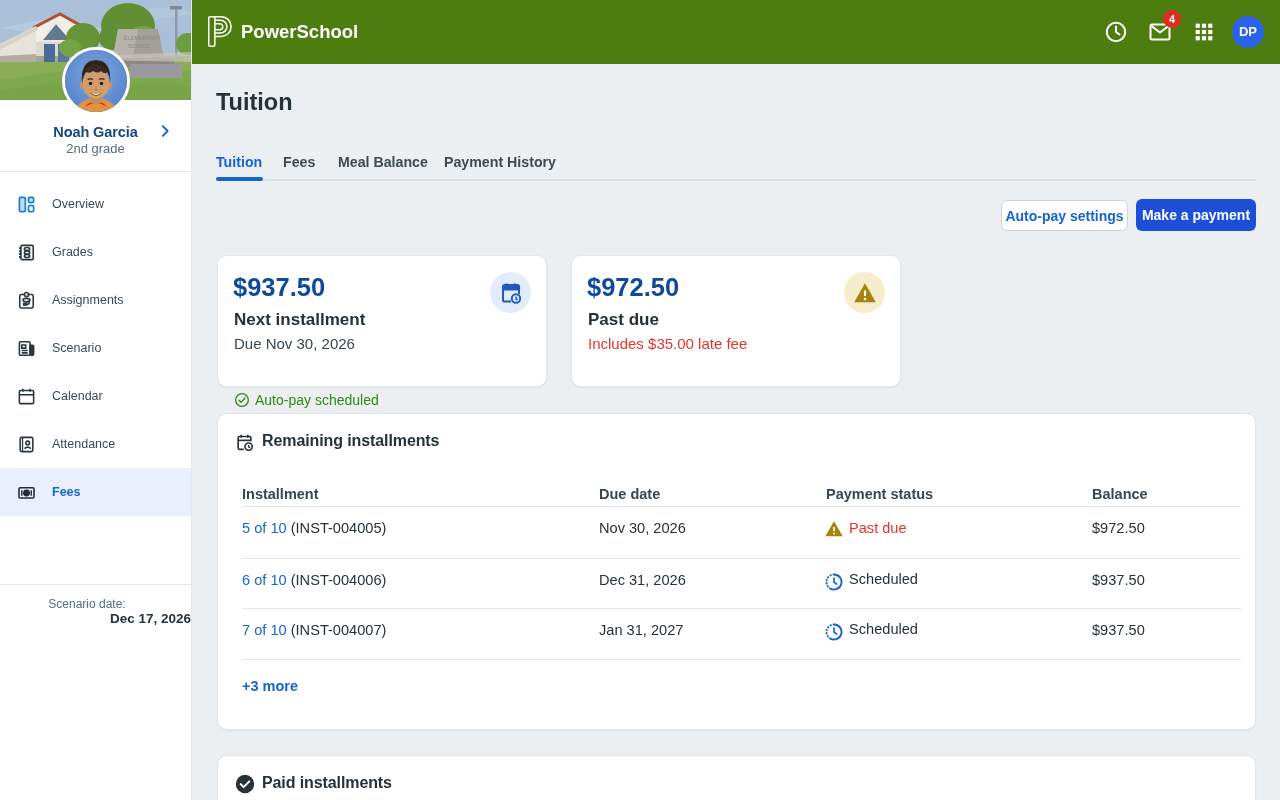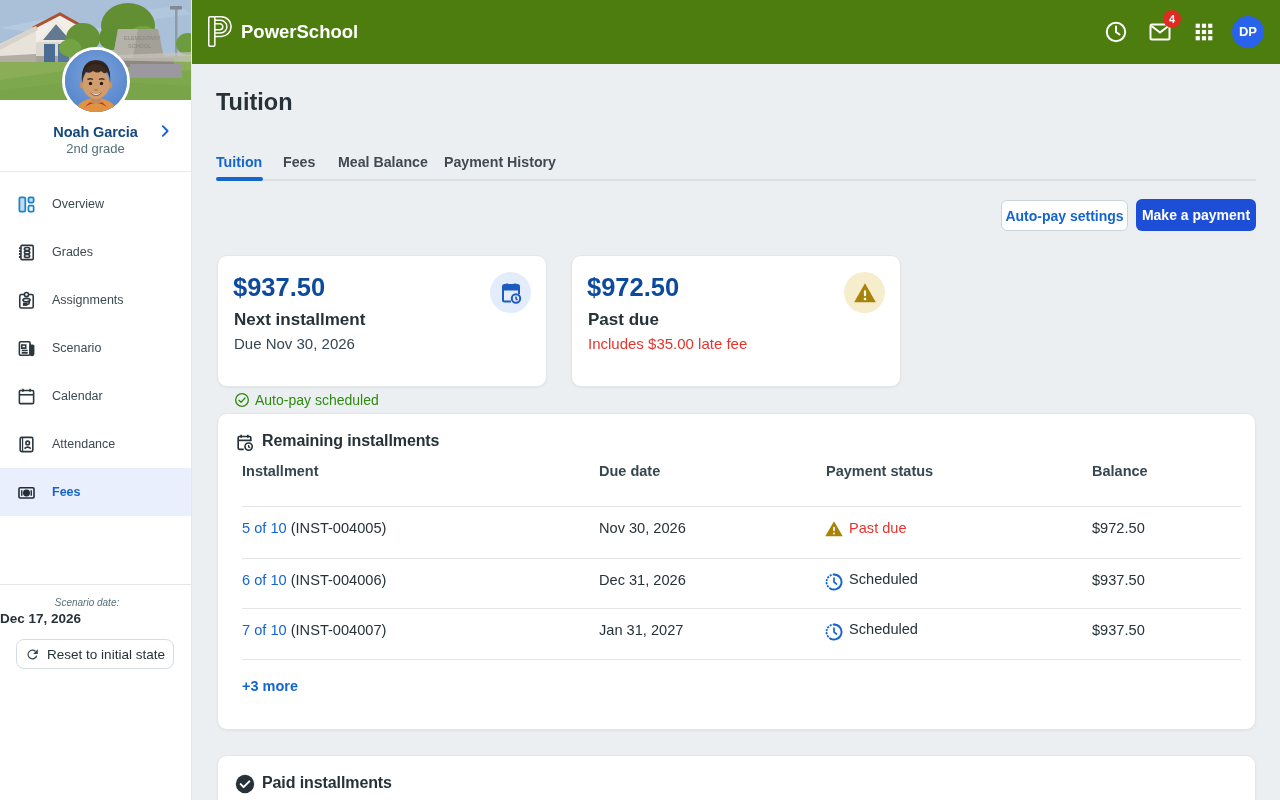--- a/index.html
+++ b/index.html
@@ -22,22 +22,22 @@
   .stu-grade { position:absolute; left:0; top:141px; width:191px; text-align:center; color:#546e7a; font-size:13px; }
   .chev { position:absolute; left:158px; top:124px; }
   .side-div1 { position:absolute; left:0; top:171px; width:191px; border-top:1px solid #e8eaec; }
   .nav { position:absolute; left:0; top:180px; width:191px; }
   .nav-item { position:relative; height:48px; display:flex; align-items:center; }
   .nav-item svg { position:absolute; left:17px; }
   .nav-item span { position:absolute; left:52px; font-size:12.5px; color:#3c4a52; }
   .nav-item.active { background:#e9effc; }
   .nav-item.active span { color:#1565d0; font-weight:bold; }
   .side-div2 { position:absolute; left:0; top:584px; width:191px; border-top:1px solid #e4e7e9; }
-  .scen-label { position:absolute; left:0; top:597px; width:174px; text-align:center; font-size:10px; color:#546e7a;font-style:italic; }
-  .scen-date { position:absolute; left:0; top:611px; width:191px; text-align:left; font-size:13.5px; font-weight:bold; color:#263238; }
+  .scen-label { position:absolute; left:0; top:597px; width:174px; text-align:center; font-size:12px; color:#546e7a; }
+  .scen-date { position:absolute; left:0; top:611px; width:191px; text-align:right; font-size:13.5px; font-weight:bold; color:#263238; }
   .reset-btn { position:absolute; left:16px; top:639px; width:158px; height:30px; border:1px solid #d7dce0; border-radius:8px; background:#fff; display:flex; align-items:center; justify-content:center; font-size:13.5px; color:#263238; gap:7px; }
 
   
   .main { position:absolute; left:192px; top:64px; width:1088px; height:736px; }
   h1.title { position:absolute; left:24px; top:25px; font-size:23.5px; font-weight:bold; color:#263238; }
   .tabs { position:absolute; left:24px; top:82px; width:1040px; height:35px; border-bottom:2px solid #dcdfe2; }
   .tab { position:absolute; top:8px; font-size:14.2px; font-weight:bold; color:#404a50; }
   .tab.active { color:#1565d0; }
   .tab-ind { position:absolute; left:0; top:31px; width:47px; height:4px; background:#1565d0; border-radius:2px; }
 
@@ -51,21 +51,21 @@
   .ssub   { position:absolute; left:16px; top:79px; font-size:15px; color:#37474f; }
   .icircle { position:absolute; width:41px; height:41px; border-radius:50%; top:16px; right:15px; display:flex; align-items:center; justify-content:center; }
 
   .green { color:#2e8b10; }
   .cell.link { color:#1565d0; }
   .cell.red { color:#e5342e; }
   .red { color:#e5342e; }
   .link { color:#1565d0; }
 
   .tbl-card { left:25px; top:349px; width:1039px; height:317px; }
-  .tbl-head { position:absolute; font-size:14.5px; font-weight:bold; color:#37474f; top:49px; }
+  .tbl-head { position:absolute; font-size:14.5px; font-weight:bold; color:#37474f; top:72px; }
   .hr { position:absolute; left:24px; width:999px; border-top:1px solid #e3e6e8; }
   .cell { position:absolute; font-size:14.6px; color:#263238; }
   .card-title { position:absolute; left:44px; top:18px; font-size:16px; font-weight:bold; letter-spacing:-0.1px; color:#263238; }
 
   .paid-card { left:25px; top:691px; width:1039px; height:108px; }
 </style>
 </head>
 <body>
 <div id="app">
 
@@ -246,24 +246,20 @@
               <ellipse cx="12" cy="12.5" rx="3.4" ry="3.4" fill="#222e34"></ellipse>
               <path d="M6 9 V16 M18 9 V16" stroke-width="1.8"></path>
             </g>
           </svg>
           <span>Fees</span>
         </div>
     </div>
     <div class="side-div2"></div>
     <div class="scen-label">Scenario date:</div>
     <div class="scen-date">Dec 17, 2026</div>
-    <div class="reset-btn"><svg width="15" height="15" viewBox="0 0 24 24">
-          <path d="M17.65 6.35 A8 8 0 1 0 19.73 14 L17.6 13.4 A6 6 0 1 1 16.2 7.8 Z" fill="#37474f"></path>
-          <path d="M13 11 L20.5 11 L20.5 3.5 Z" fill="#37474f"></path>
-        </svg>Reset to initial state</div>
   </div>
 
   <div class="main">
     <h1 class="title">Tuition</h1>
     <div class="tabs">
       <div class="tab active" style="left:0">Tuition</div>
         <div class="tab-ind"></div>
       <div class="tab" style="left:67px">Fees</div>
       <div class="tab" style="left:122px">Meal Balance</div>
       <div class="tab" style="left:228px">Payment History</div>

